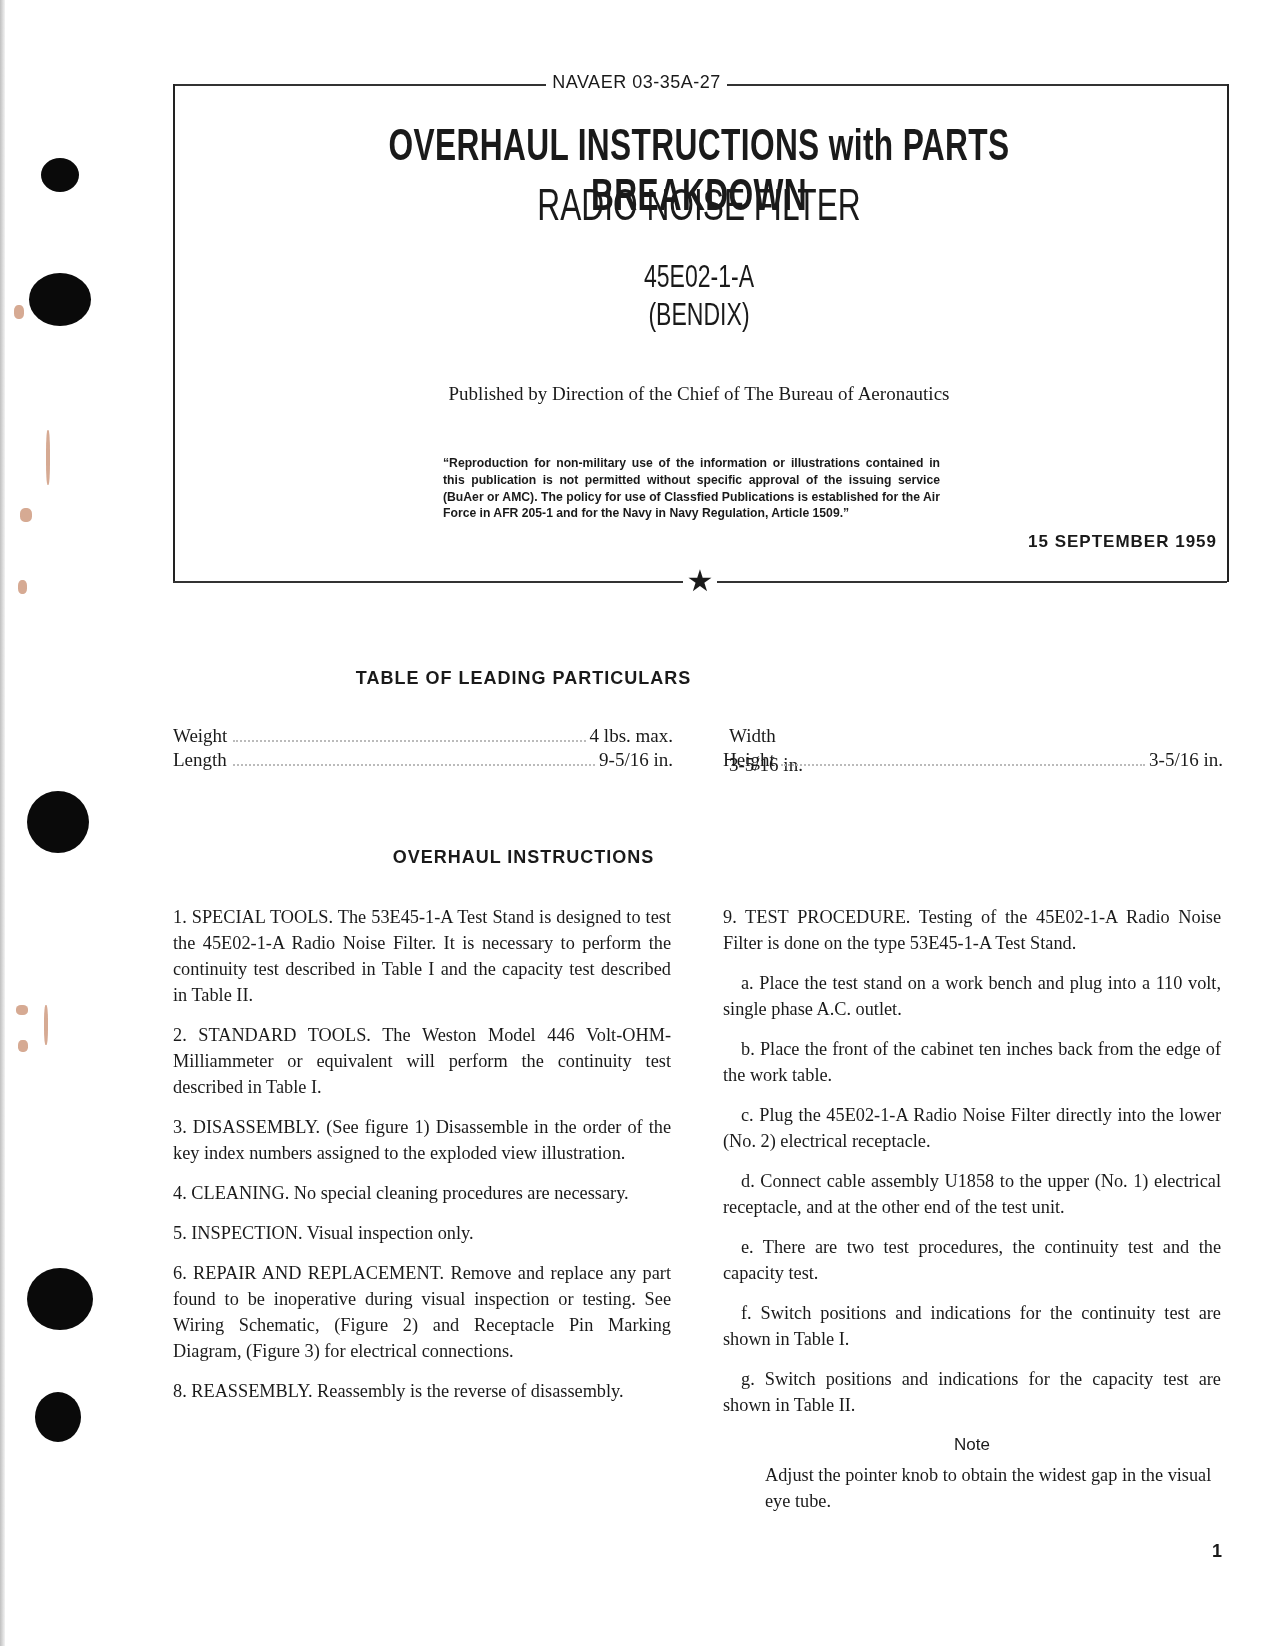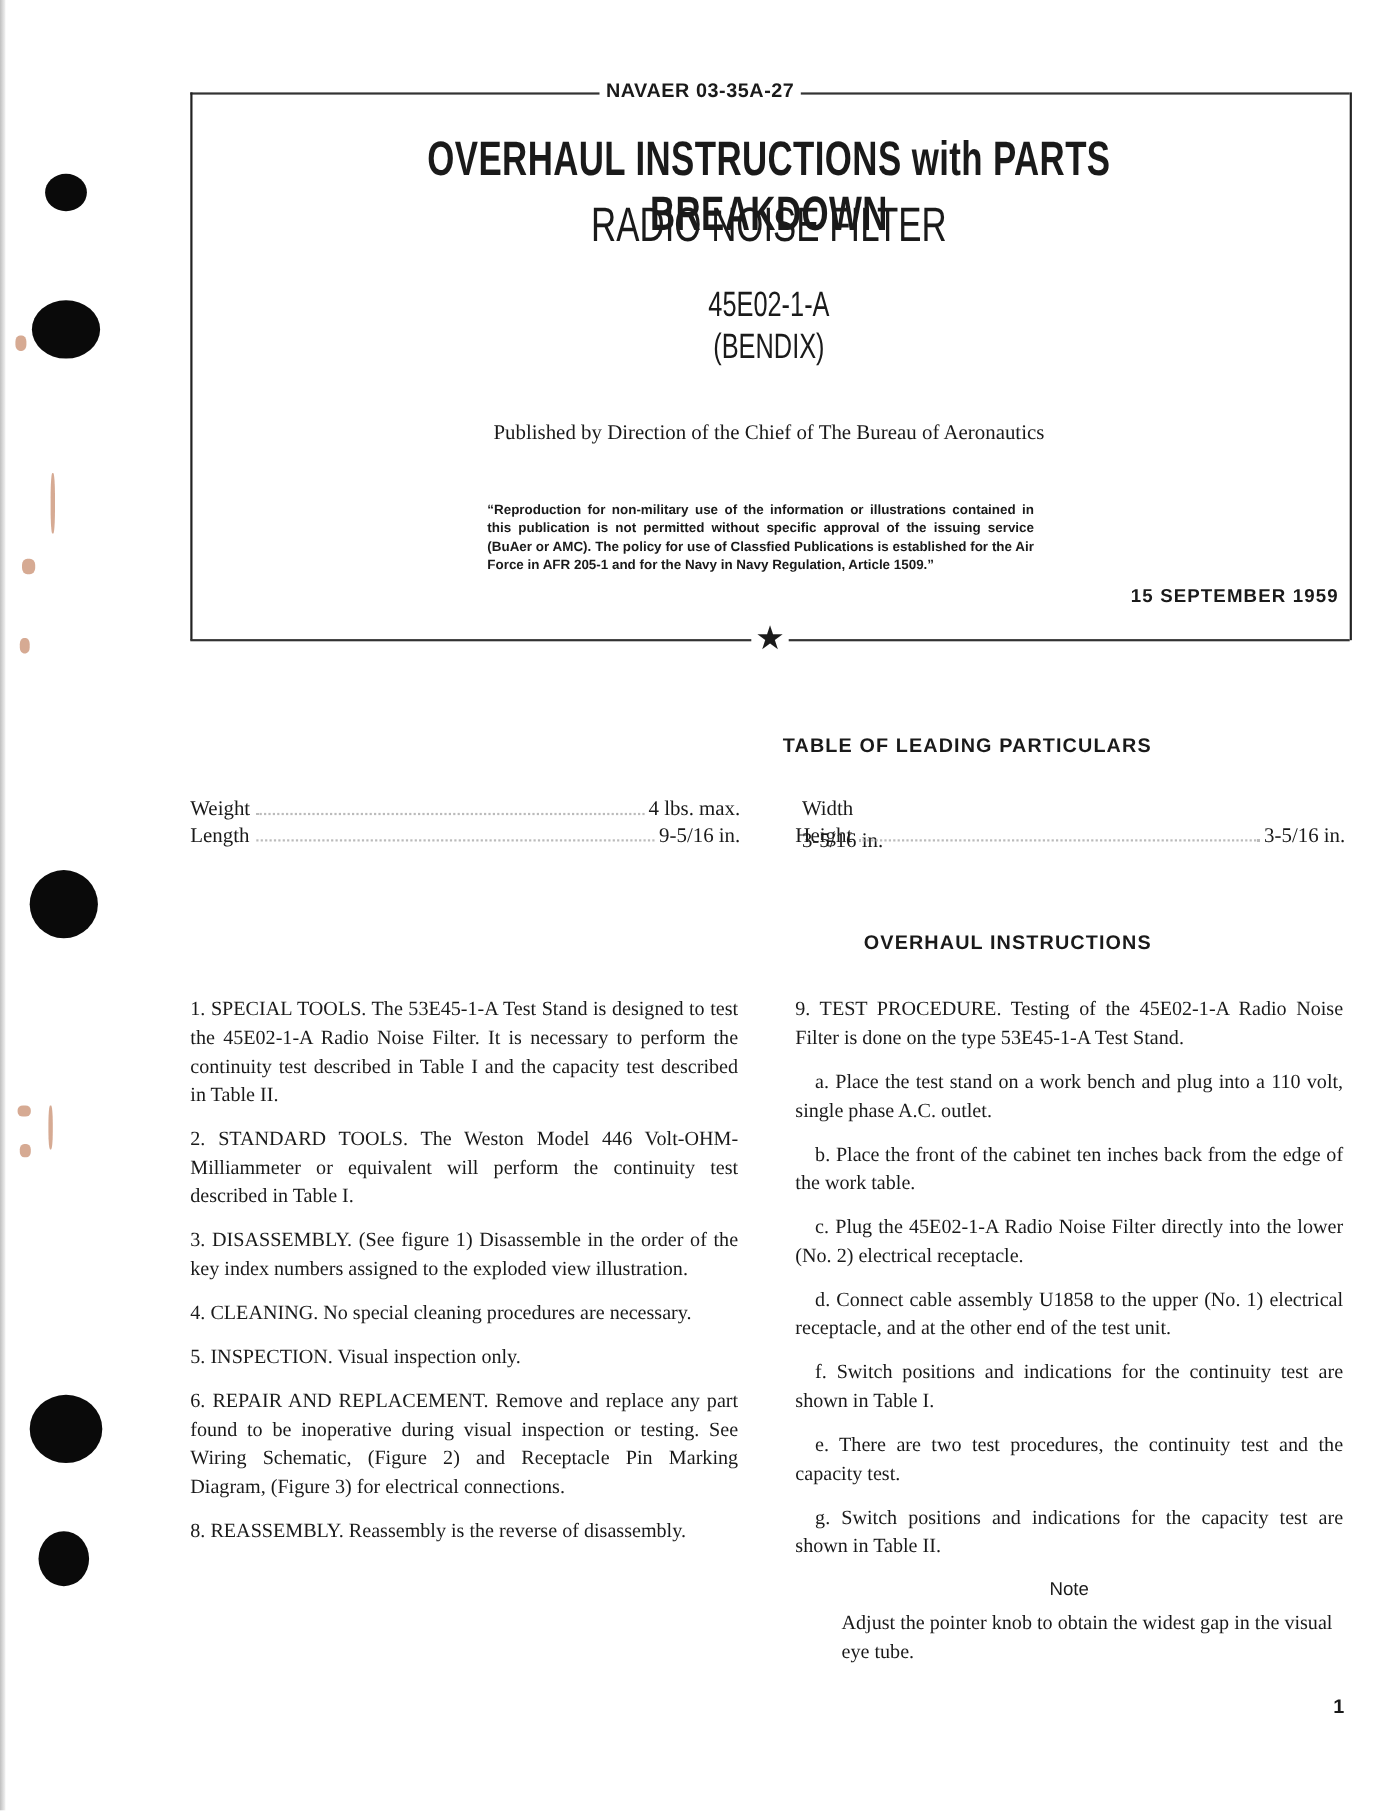--- a/index.html
+++ b/index.html
@@ -15,21 +15,21 @@
   .edge { position: absolute; left: 0; top: 0; width: 5px; height: 1646px; background: linear-gradient(90deg,#4a4a4a,#ddd); opacity:.35; }
 
   
   .box {
     position: absolute; left: 173px; top: 84px; width: 1052px; height: 498px;
     border-left: 2px solid #222; border-right: 2px solid #222;
   }
   .topline, .botline { position: absolute; height: 2px; background: #333; }
   .docnum {
     position: absolute; top: 72px; left: 0; width: 1273px; text-align: center;
-    font-family: "Liberation Sans", "DejaVu Sans", sans-serif; font-weight: bold;
+    font-family: "Liberation Sans", "DejaVu Sans", sans-serif; font-weight: normal;
     font-size: 18px; letter-spacing: .5px;
   }
   .docnum span { background: #fff; padding: 0 6px; }
   .title-main {
     position: absolute; top: 120px; left: 173px; width: 1052px; text-align: center;
     font-family: "Liberation Sans", "DejaVu Sans", sans-serif; font-weight: bold;
     font-size: 44px; transform: scaleX(.72); transform-origin: center; letter-spacing: .5px;
   }
   .title-sub {
     position: absolute; top: 180px; left: 173px; width: 1052px; text-align: center;
@@ -56,21 +56,21 @@
     font-family: "Liberation Sans", "DejaVu Sans", sans-serif; font-weight: bold;
     font-size: 17px; letter-spacing: 1px;
   }
   .star {
     position: absolute; top: 566px; left: 683px; width: 34px; text-align: center;
     font-size: 30px; line-height: 30px; background: #fff;
     font-family: "DejaVu Sans", sans-serif;
   }
 
   .section-head {
-    position: absolute; left: 0; width: 1047px; text-align: right;
+    position: absolute; left: 0; width: 1047px; text-align: center;
     font-family: "Liberation Sans", "DejaVu Sans", sans-serif; font-weight: bold;
     font-size: 18px; letter-spacing: 1px;
   }
 
   
   .lp-row { position: absolute; display: flex; align-items: baseline; font-size: 19px; }
   .lp-row .lab { white-space: nowrap; }
   .lp-row .dots { flex: 1; border-bottom: 2px dotted #bbb; margin: 0 4px 5px 6px; height: 0; }
   .lp-row .val { white-space: nowrap; }
 
@@ -156,20 +156,20 @@
   <p>6. REPAIR AND REPLACEMENT. Remove and replace any part found to be inoperative during visual inspection or testing. See Wiring Schematic, (Figure 2) and Receptacle Pin Marking Diagram, (Figure 3) for electrical connections.</p>
   <p>8. REASSEMBLY. Reassembly is the reverse of disassembly.</p>
 </div>
 
 <div class="col" style="left:723px;">
   <p>9. TEST PROCEDURE. Testing of the 45E02-1-A Radio Noise Filter is done on the type 53E45-1-A Test Stand.</p>
   <p class="sub">a. Place the test stand on a work bench and plug into a 110 volt, single phase A.C. outlet.</p>
   <p class="sub">b. Place the front of the cabinet ten inches back from the edge of the work table.</p>
   <p class="sub">c. Plug the 45E02-1-A Radio Noise Filter directly into the lower (No. 2) electrical receptacle.</p>
   <p class="sub">d. Connect cable assembly U1858 to the upper (No. 1) electrical receptacle, and at the other end of the test unit.</p>
+  <p class="sub">e. There are two test procedures, the continuity test and the capacity test.</p>
   <p class="sub">f. Switch positions and indications for the continuity test are shown in Table I.</p>
-  <p class="sub">e. There are two test procedures, the continuity test and the capacity test.</p>
   <p class="sub">g. Switch positions and indications for the capacity test are shown in Table II.</p>
   <p class="note-head">Note</p>
   <p class="note-body">Adjust the pointer knob to obtain the widest gap in the visual eye tube.</p>
 </div>
 
 <div class="pagenum">1</div>
 
 </body></html>

